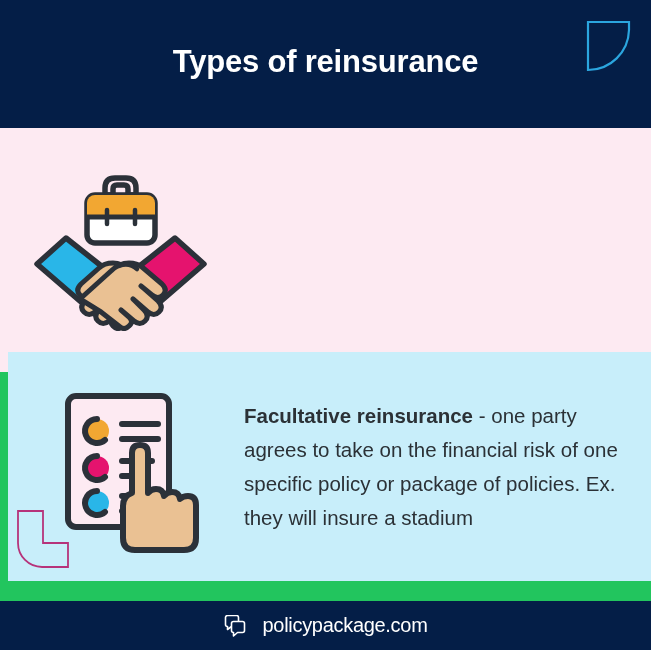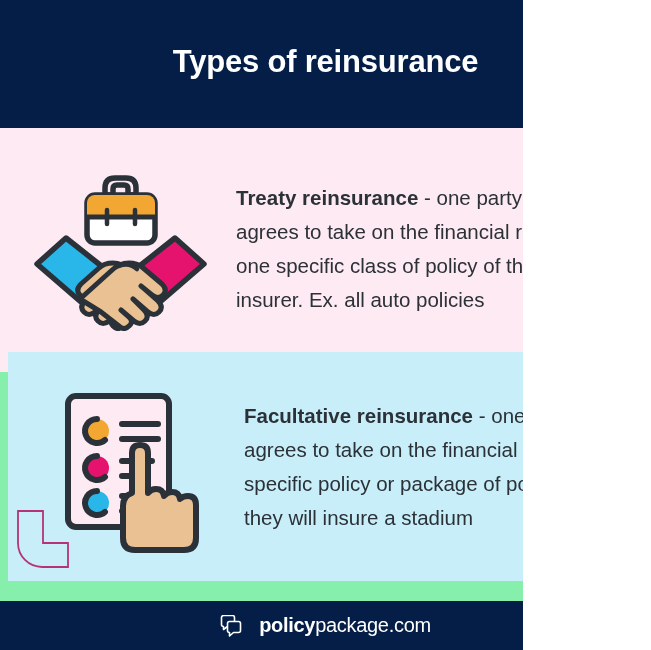--- a/index.html
+++ b/index.html
@@ -5,24 +5,24 @@
   html, body {
     margin: 0;
     padding: 0;
     background: #ffffff;
   }
   body {
     font-family: "Liberation Sans", sans-serif;
   }
   #infographic {
     position: relative;
-    width: 523px;
+    width: 651px;
     height: 650px;
     overflow: hidden;
-    background: #86efac;
+    background: #22c55e;
   }
 
   
   .header {
     position: absolute;
     left: 0; top: 0;
     width: 651px;
     height: 128px;
     background: #041E47;
     overflow: hidden;
@@ -131,21 +131,21 @@
     height: 22px;
     display: block;
   }
   .logo-text {
     color: #ffffff;
     font-size: 20px;
     letter-spacing: -0.3px;
     font-family: "Liberation Sans", sans-serif;
     white-space: nowrap;
   }
-  .logo-text .lt-bold { font-weight: bold; margin-left: 10px; }
+  .logo-text .lt-bold { font-weight: normal; margin-left: 10px; }
   .logo-text .lt-reg  { font-weight: normal; }
 </style>
 </head>
 <body>
 
 <div id="infographic">
 
   <div class="header">
     <div class="header-title">Types of reinsurance</div>
     <svg class="header-deco" viewBox="0 0 45 52">
@@ -171,23 +171,20 @@
 
       <path d="M171 98 L142 72 L99 106 L127 136 Z" fill="#E5136E" stroke="#2B3139" stroke-width="5.5" stroke-linejoin="round"></path>
 
       <path d="M128 132 L97 104 q-8 -7 -17 -7 q-9 0 -14 5 l-18 16 q-6 6 -1 11 q5 5 11 0 l10 -9 l-16 15 q-6 6 -1 11 q5 5 11 0 l15 -13 l-11 11 q-6 6 -1 11 q5 5 11 0 l12 -11 l-7 7 q-5 5 -1 9 q5 5 10 0 l17 -14 z" fill="#EAC193" stroke="#2B3139" stroke-width="5" stroke-linejoin="round" stroke-linecap="round"></path>
 
       <path d="M47 133 L78 105 q8 -8 18 -8 q8 0 13 4 l20 17 q6 6 1 11 q-5 5 -11 0 l-11 -9 l17 15 q6 6 1 11 q-5 5 -11 0 l-15 -13 l11 11 q6 6 1 11 q-5 5 -11 0 l-13 -11 l8 7 q5 5 0 9 q-5 5 -10 0 l-18 -14 z" fill="#EAC193" stroke="#2B3139" stroke-width="5" stroke-linejoin="round" stroke-linecap="round"></path>
 
       <path d="M86 100 q10 -4 18 3" fill="none" stroke="#2B3139" stroke-width="4.5" stroke-linecap="round"></path>
     </svg>
 
-    <div class="section-text text-treaty">
-      <b>Treaty reinsurance</b><span> - </span><span>one party agrees to take on the financial risk for one specific class of policy of that insurer. Ex. all auto policies</span>
-    </div>
   </div>
 
   <div class="section section-facultative">
 
     <svg class="deco-corner" viewBox="0 0 54 60">
       <path d="M2 2 H27 V34 H52 V58 H26 A24 24 0 0 1 2 34 Z" fill="none" stroke="#B6337A" stroke-width="1.8" stroke-linejoin="miter"></path>
     </svg>
 
     <svg class="section-icon icon-checklist" viewBox="0 0 155 165">
 

